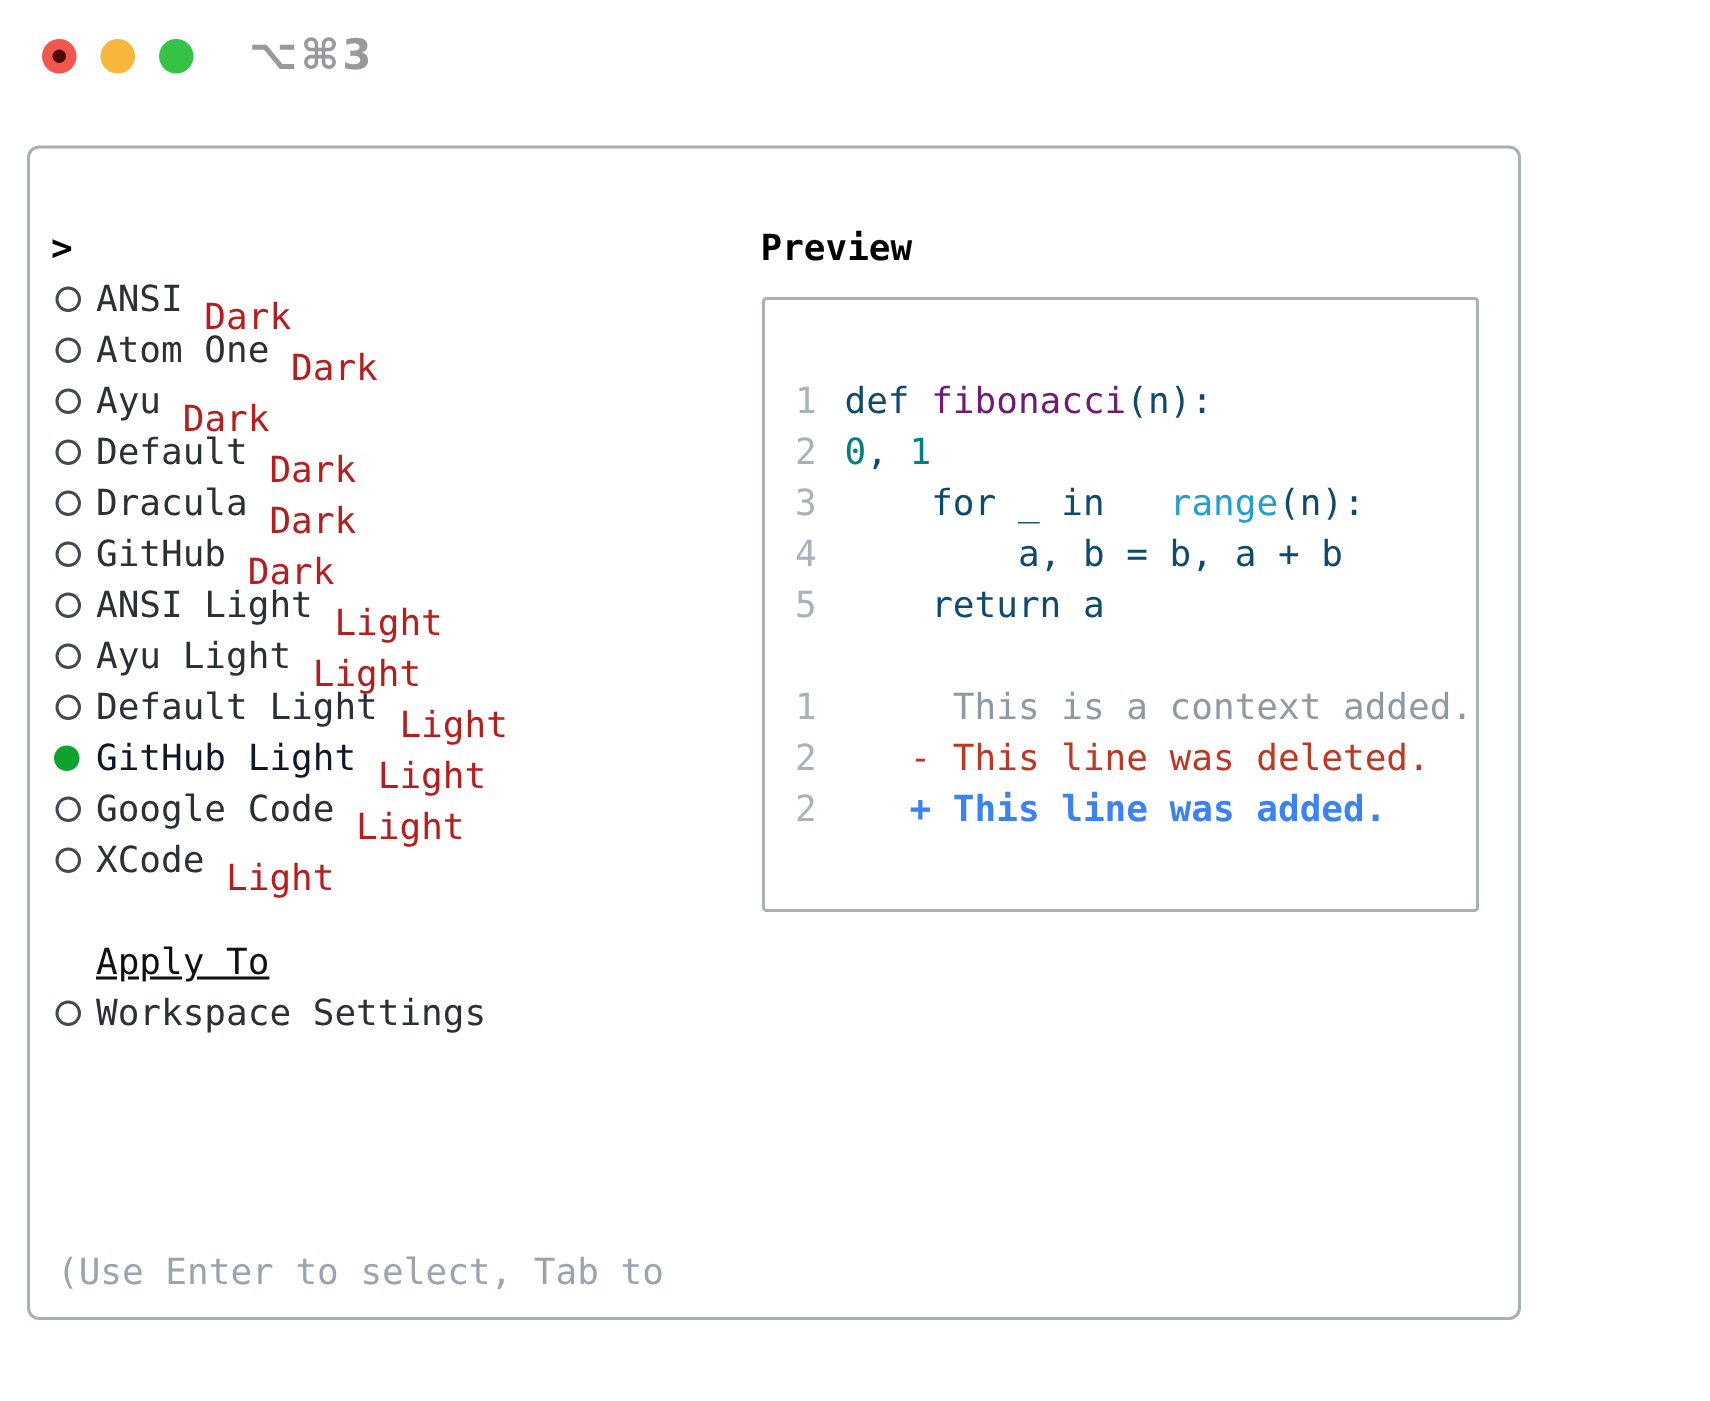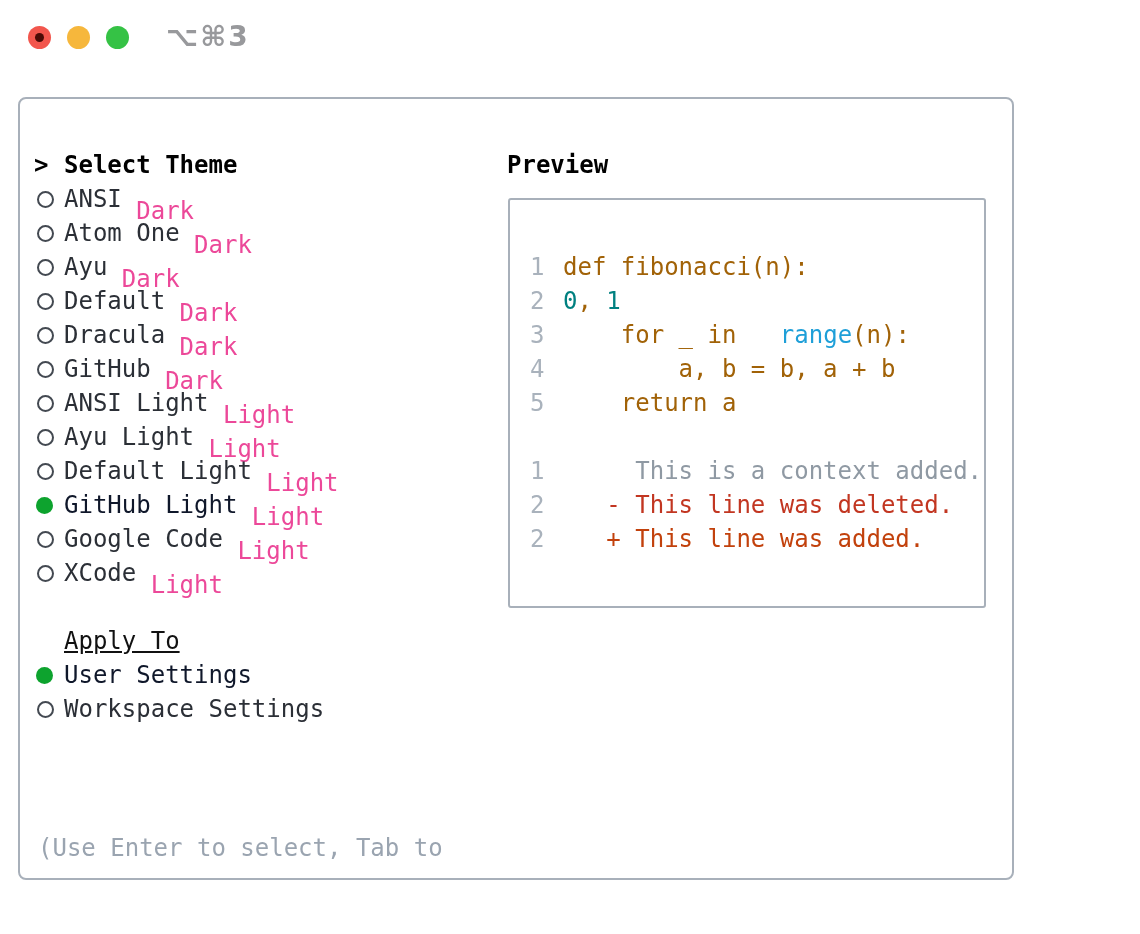--- a/index.html
+++ b/index.html
@@ -41,64 +41,63 @@
   .label{margin-left:4px;}
   .prompt{font-weight:bold;color:#000;}
   .hdr{font-weight:bold;color:#000;}
   .subhdr{color:#111;text-decoration:underline;}
   .radio{
     width:13px;height:13px;border:2px solid #434951;border-radius:50%;
     margin-left:3px;box-sizing:content-box;
   }
   .radio.sel{width:17px;height:17px;border:none;background:#0DA32E;margin-left:2px;}
   .sel-text{color:#0f172a;}
-  .variant{color:#ec4899;white-space:pre;margin-top:24px;}
+  .variant{color:#b91c1c;white-space:pre;margin-top:24px;}
   .spacer{height:34px;}
   .hint{
     position:absolute;left:18px;top:664px;width:460px;
     color:#9AA4B0;line-height:34px;white-space:pre;
   }
   
   .preview-header{position:absolute;left:487px;top:49px;height:34px;display:flex;align-items:center;}
   .preview-box{
     position:absolute;left:488px;top:99px;width:478px;height:410px;
     border:2px solid #A8B0BA;border-radius:3px;box-sizing:border-box;
     padding:50px 0 0 20px;background:#ffffff;
   }
   .cline{display:flex;align-items:center;height:34px;}
   .cnum{width:33px;flex:none;color:#A9B2BC;white-space:pre;}
   .ctok{white-space:pre;}
-  .tok-text{color:#a16207;}
-  .tok-function{color:#a16207;}
+  .tok-text{color:#0c4a6e;}
+  .tok-function{color:#701a75;}
   .tok-number{color:#008080;}
   .tok-builtin{color:#1E9FD8;margin-left:29px;}
   .tok-context{color:#8F99A3;}
   .tok-deleted{color:#C23621;}
-  .tok-added{color:#c2410c;}
+  .tok-added{color:#3b82f6;font-weight:bold;}
 </style>
 </head>
 <body>
 
 <div class="window">
 
   <div class="titlebar">
     <div class="lights">
       <span class="light light-red"></span>
       <span class="light light-yellow"></span>
       <span class="light light-green"></span>
     </div>
     <span class="shortcut">⌥⌘3</span>
   </div>
 
   <div class="main-box">
 
     <div class="left-col">
       <div class="row">
         <span class="marker"><span class="prompt">&gt;</span></span>
-        <span class="label hdr">Select Theme</span>
       </div>
       <div id="theme-items">
           <div class="row"><span class="marker"><span class="radio"></span></span><span class="label">ANSI</span><span class="variant"> Dark</span></div>
           <div class="row"><span class="marker"><span class="radio"></span></span><span class="label">Atom One</span><span class="variant"> Dark</span></div>
           <div class="row"><span class="marker"><span class="radio"></span></span><span class="label">Ayu</span><span class="variant"> Dark</span></div>
           <div class="row"><span class="marker"><span class="radio"></span></span><span class="label">Default</span><span class="variant"> Dark</span></div>
           <div class="row"><span class="marker"><span class="radio"></span></span><span class="label">Dracula</span><span class="variant"> Dark</span></div>
           <div class="row"><span class="marker"><span class="radio"></span></span><span class="label">GitHub</span><span class="variant"> Dark</span></div>
           <div class="row"><span class="marker"><span class="radio"></span></span><span class="label">ANSI Light</span><span class="variant"> Light</span></div>
           <div class="row"><span class="marker"><span class="radio"></span></span><span class="label">Ayu Light</span><span class="variant"> Light</span></div>
@@ -106,21 +105,20 @@
           <div class="row"><span class="marker"><span class="radio sel"></span></span><span class="label sel-text">GitHub Light</span><span class="variant"> Light</span></div>
           <div class="row"><span class="marker"><span class="radio"></span></span><span class="label">Google Code</span><span class="variant"> Light</span></div>
           <div class="row"><span class="marker"><span class="radio"></span></span><span class="label">XCode</span><span class="variant"> Light</span></div>
         </div>
       <div class="spacer"></div>
       <div class="row">
         <span class="marker"></span>
         <span class="label subhdr">Apply To</span>
       </div>
       <div id="apply-options">
-          <div class="row"><span class="marker"><span class="radio sel"></span></span><span class="label sel-text">User Settings</span></div>
           <div class="row"><span class="marker"><span class="radio"></span></span><span class="label">Workspace Settings</span></div>
         </div>
     </div>
 
     <div class="hint">
       <div>(Use Enter to select, Tab to</div>
       <div>change focus)</div>
     </div>
 
     <div class="preview-header">

